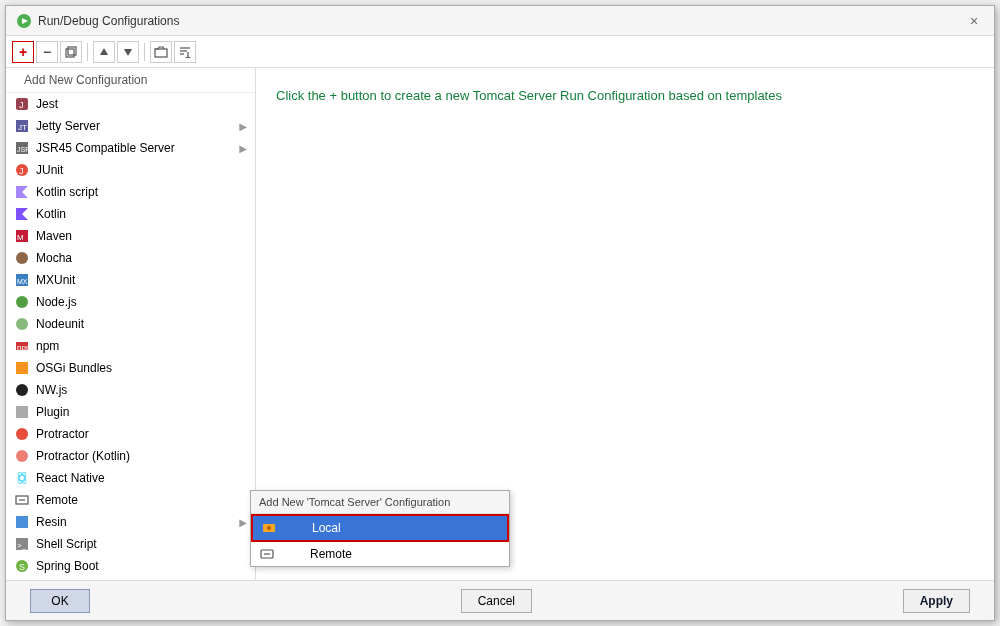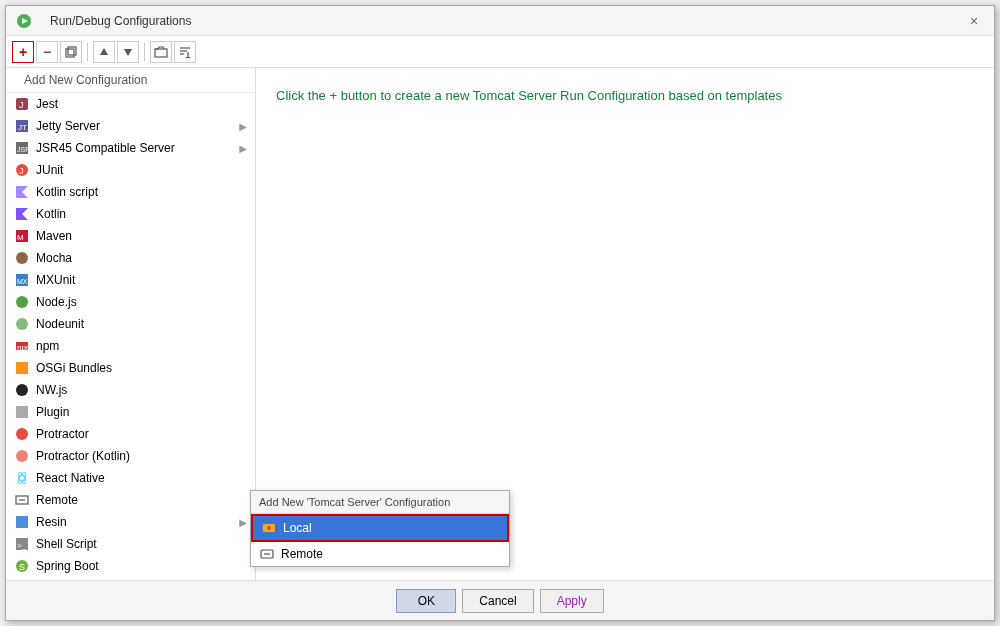--- a/index.html
+++ b/index.html
@@ -28,21 +28,21 @@
       border-bottom: 1px solid #ddd;
       padding: 6px 10px;
       display: flex;
       align-items: center;
       justify-content: space-between;
       height: 30px;
     }
     .title-bar-left {
       display: flex;
       align-items: center;
-      gap: 18px;
+      gap: 6px;
     }
     .title-text {
       font-size: 12px;
       color: #333;
     }
     .close-btn {
       cursor: pointer;
       font-size: 14px;
       color: #666;
       background: none;
@@ -135,21 +135,21 @@
     .right-panel {
       flex: 1;
       padding: 20px;
       color: #15803d;
       font-size: 13px;
     }
     .bottom-bar {
       border-top: 1px solid #ddd;
       padding: 8px 24px;
       display: flex;
-      justify-content: center;
+      justify-content: space-between;
       align-items: center;
       gap: 6px;
       height: 40px;
       background: #f5f5f5;
     }
     .bottom-btn {
       padding: 4px 16px;
       border: 1px solid #aaa;
       background: #f0f0f0;
       cursor: pointer;
@@ -179,20 +179,21 @@
       color: #444;
       background: #f5f5f5;
       border-bottom: 1px solid #ddd;
     }
     .submenu-item {
       display: flex;
       align-items: center;
       padding: 4px 8px;
       cursor: pointer;
       font-size: 12px;
+      gap: 29px;
     }
     .submenu-item .item-icon {
       width: 16px;
       height: 16px;
       margin-right: 6px;
       display: flex;
       align-items: center;
       justify-content: center;
     }
 
@@ -487,15 +488,15 @@
             </svg>
         </span>
         <span>Remote</span>
       </div>
     </div>
   </div>
 
   <div class="bottom-bar">
     <button class="bottom-btn primary">OK</button>
     <button class="bottom-btn">Cancel</button>
-    <button class="bottom-btn" style="color:#a21caf;">Apply</button>
+    <button class="bottom-btn" style="color:#0f172a;font-weight:bold;">Apply</button>
   </div>
 </div>
 
 </body></html>

